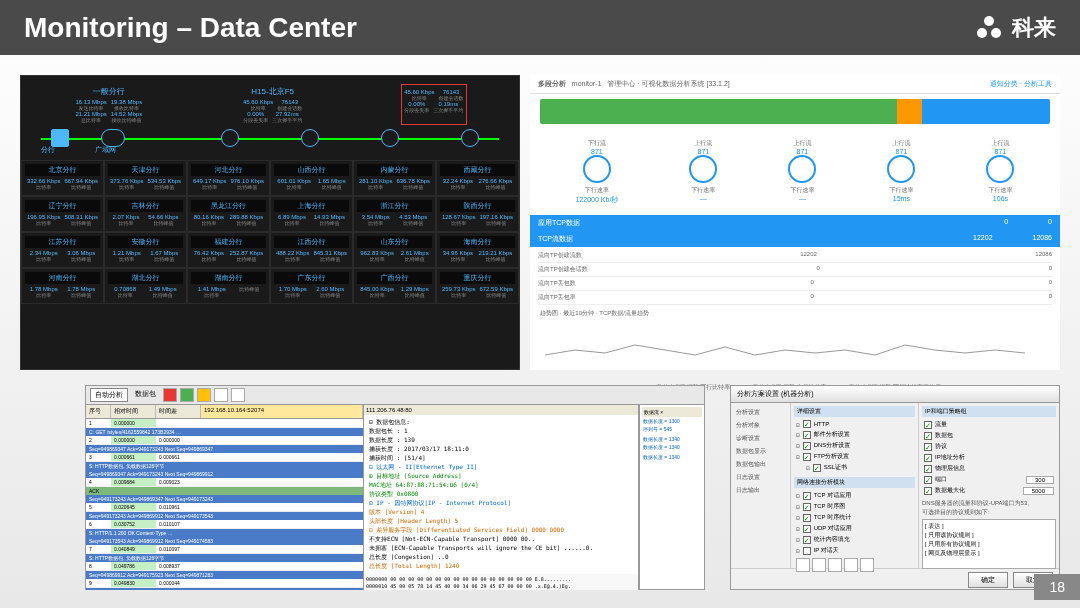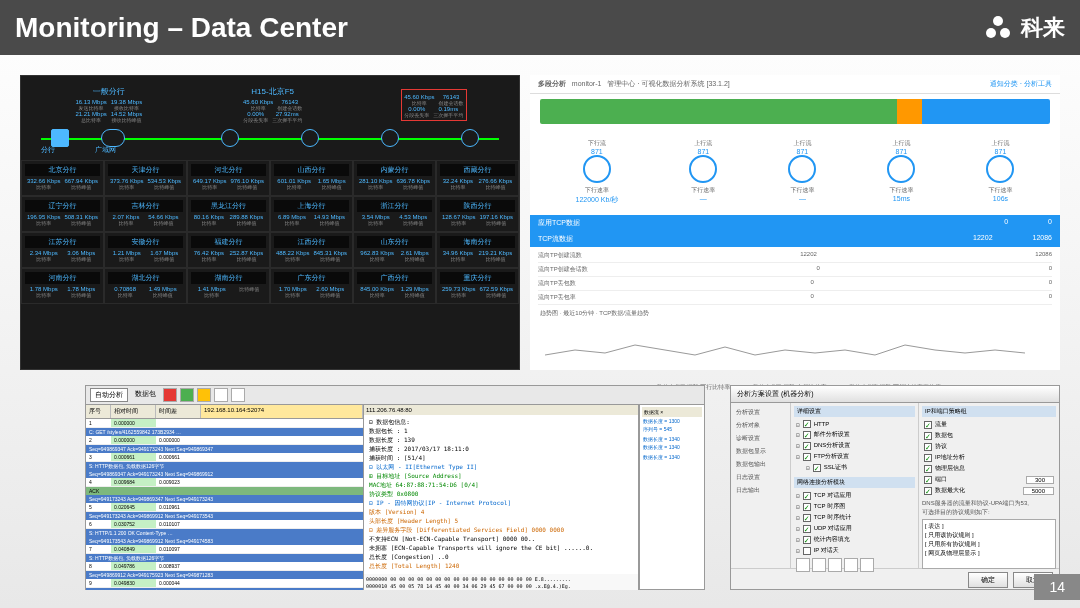--- a/index.html
+++ b/index.html
@@ -1,25 +1,25 @@
 <!DOCTYPE html>
 <html><head>
 <meta charset="utf-8">
 <style>
 * { margin: 0; padding: 0; box-sizing: border-box; }
 body { width: 1080px; height: 608px; background: linear-gradient(to bottom, #fff, #e8e8e8); font-family: Arial, sans-serif; position: relative; overflow: hidden; }
-.header { background: #4a4a4a; height: 55px; display: flex; align-items: center; justify-content: space-between; padding: 0 15px; }
+.header { background: #4a4a4a; height: 55px; display: flex; align-items: center; justify-content: space-between; padding: 0 24px; }
 .title { color: #fff; font-size: 28px; font-weight: bold; }
 .logo { color: #fff; font-size: 22px; font-weight: bold; display: flex; align-items: center; gap: 8px; }
 .logo-icon { width: 30px; height: 30px; }
 .page-num { position: absolute; bottom: 8px; right: 0; background: #888; color: #fff; padding: 5px 15px; font-size: 14px; }
 
 
 .panel1 { position: absolute; left: 20px; top: 75px; width: 500px; height: 295px; background: #1a1a1a; border: 1px solid #333; }
-.topo-row { display: flex; justify-content: space-around; padding: 8px 4px; align-items: center; }
+.topo-row { display: flex; justify-content: space-around; padding: 8px 4px; }
 .node-box { text-align: center; color: #4db8ff; font-size: 7px; padding: 2px; }
 .node-box.red { border: 1.5px solid #e53935; }
 .node-title { color: #4db8ff; font-size: 8px; margin-bottom: 2px; }
 .node-stats { display: flex; gap: 4px; justify-content: center; }
 .stat-col { font-size: 6px; color: #4db8ff; }
 .stat-val { display: block; }
 .stat-lbl { color: #888; font-size: 5px; }
 .topo-line { height: 2px; background: #0f0; margin: 5px 20px; position: relative; }
 .topo-icon { position: absolute; width: 18px; height: 18px; border: 1.5px solid #4db8ff; border-radius: 50%; top: -9px; background: #1a1a1a; }
 .topo-icon.building { border-radius: 2px; left: 10px; background: #4db8ff; }
@@ -746,13 +746,13 @@
           <div>[ 网页及物理层显示 ]</div>
         </div>
     </div>
   </div>
   <div class="p4-footer">
     <button class="btn">确定</button>
     <button class="btn">取消</button>
   </div>
 </div>
 
-<div class="page-num">14</div>
+<div class="page-num">18</div>
 
 </body></html>

